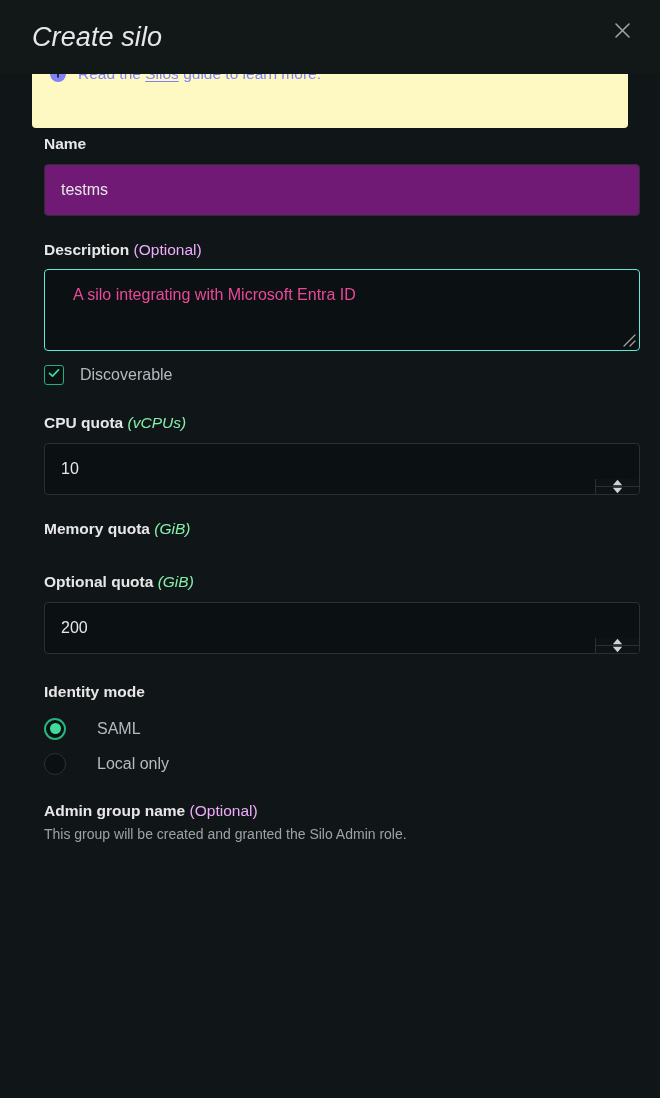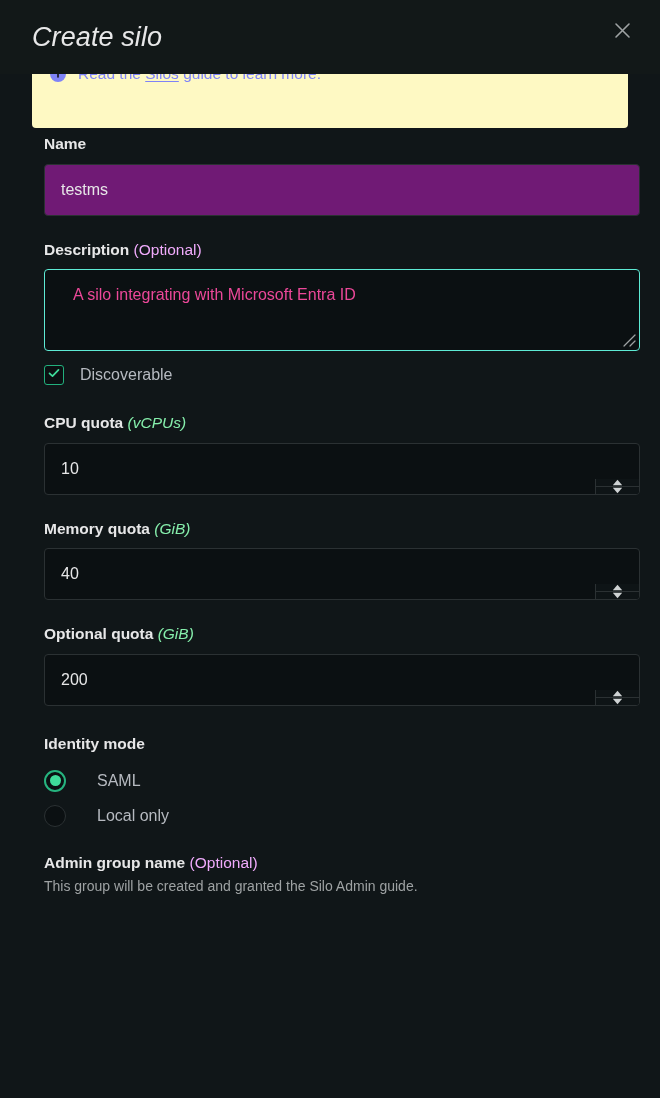--- a/index.html
+++ b/index.html
@@ -355,39 +355,20 @@
               </span>
             </button>
           </span>
         </div>
       </div>
 
       <div class="gap-26"></div>
 
       <div class="field">
         <label class="field-label"><span>Memory quota </span><span class="unit">(GiB)</span></label>
-        <div class="number-wrap">
-          <input class="text-input" type="text" value="40" style="">
-          <span class="spinner">
-            <button type="button" class="spin-btn spin-up">
-              <span>
-                <svg width="11" height="7" viewBox="0 0 11 7">
-                    <path d="M5.5 0.8 L10.2 6.2 L0.8 6.2 Z" fill="#cfd3d4"></path>
-                  </svg>
-              </span>
-            </button>
-            <button type="button" class="spin-btn spin-down">
-              <span>
-                <svg width="11" height="7" viewBox="0 0 11 7">
-                    <path d="M5.5 6.2 L0.8 0.8 L10.2 0.8 Z" fill="#cfd3d4"></path>
-                  </svg>
-              </span>
-            </button>
-          </span>
-        </div>
       </div>
 
       <div class="gap-26"></div>
 
       <div class="field">
         <label class="field-label"><span>Optional quota </span><span class="unit">(GiB)</span></label>
         <div class="number-wrap">
           <input class="text-input" type="text" value="200" style="">
           <span class="spinner">
             <button type="button" class="spin-btn spin-up">
@@ -423,18 +404,18 @@
         <div class="radio-row">
           <span class="radio"></span>
           <span class="radio-label">Local only</span>
         </div>
       </div>
 
       <div class="gap-22"></div>
 
       <div class="field">
         <label class="field-label"><span>Admin group name </span><span class="optional">(Optional)</span></label>
-        <p class="field-helper">This group will be created and granted the Silo Admin guide.</p>
+        <p class="field-helper">This group will be created and granted the Silo Admin role.</p>
       </div>
 
     </form>
   </div>
 </div>
 
 </body></html>

